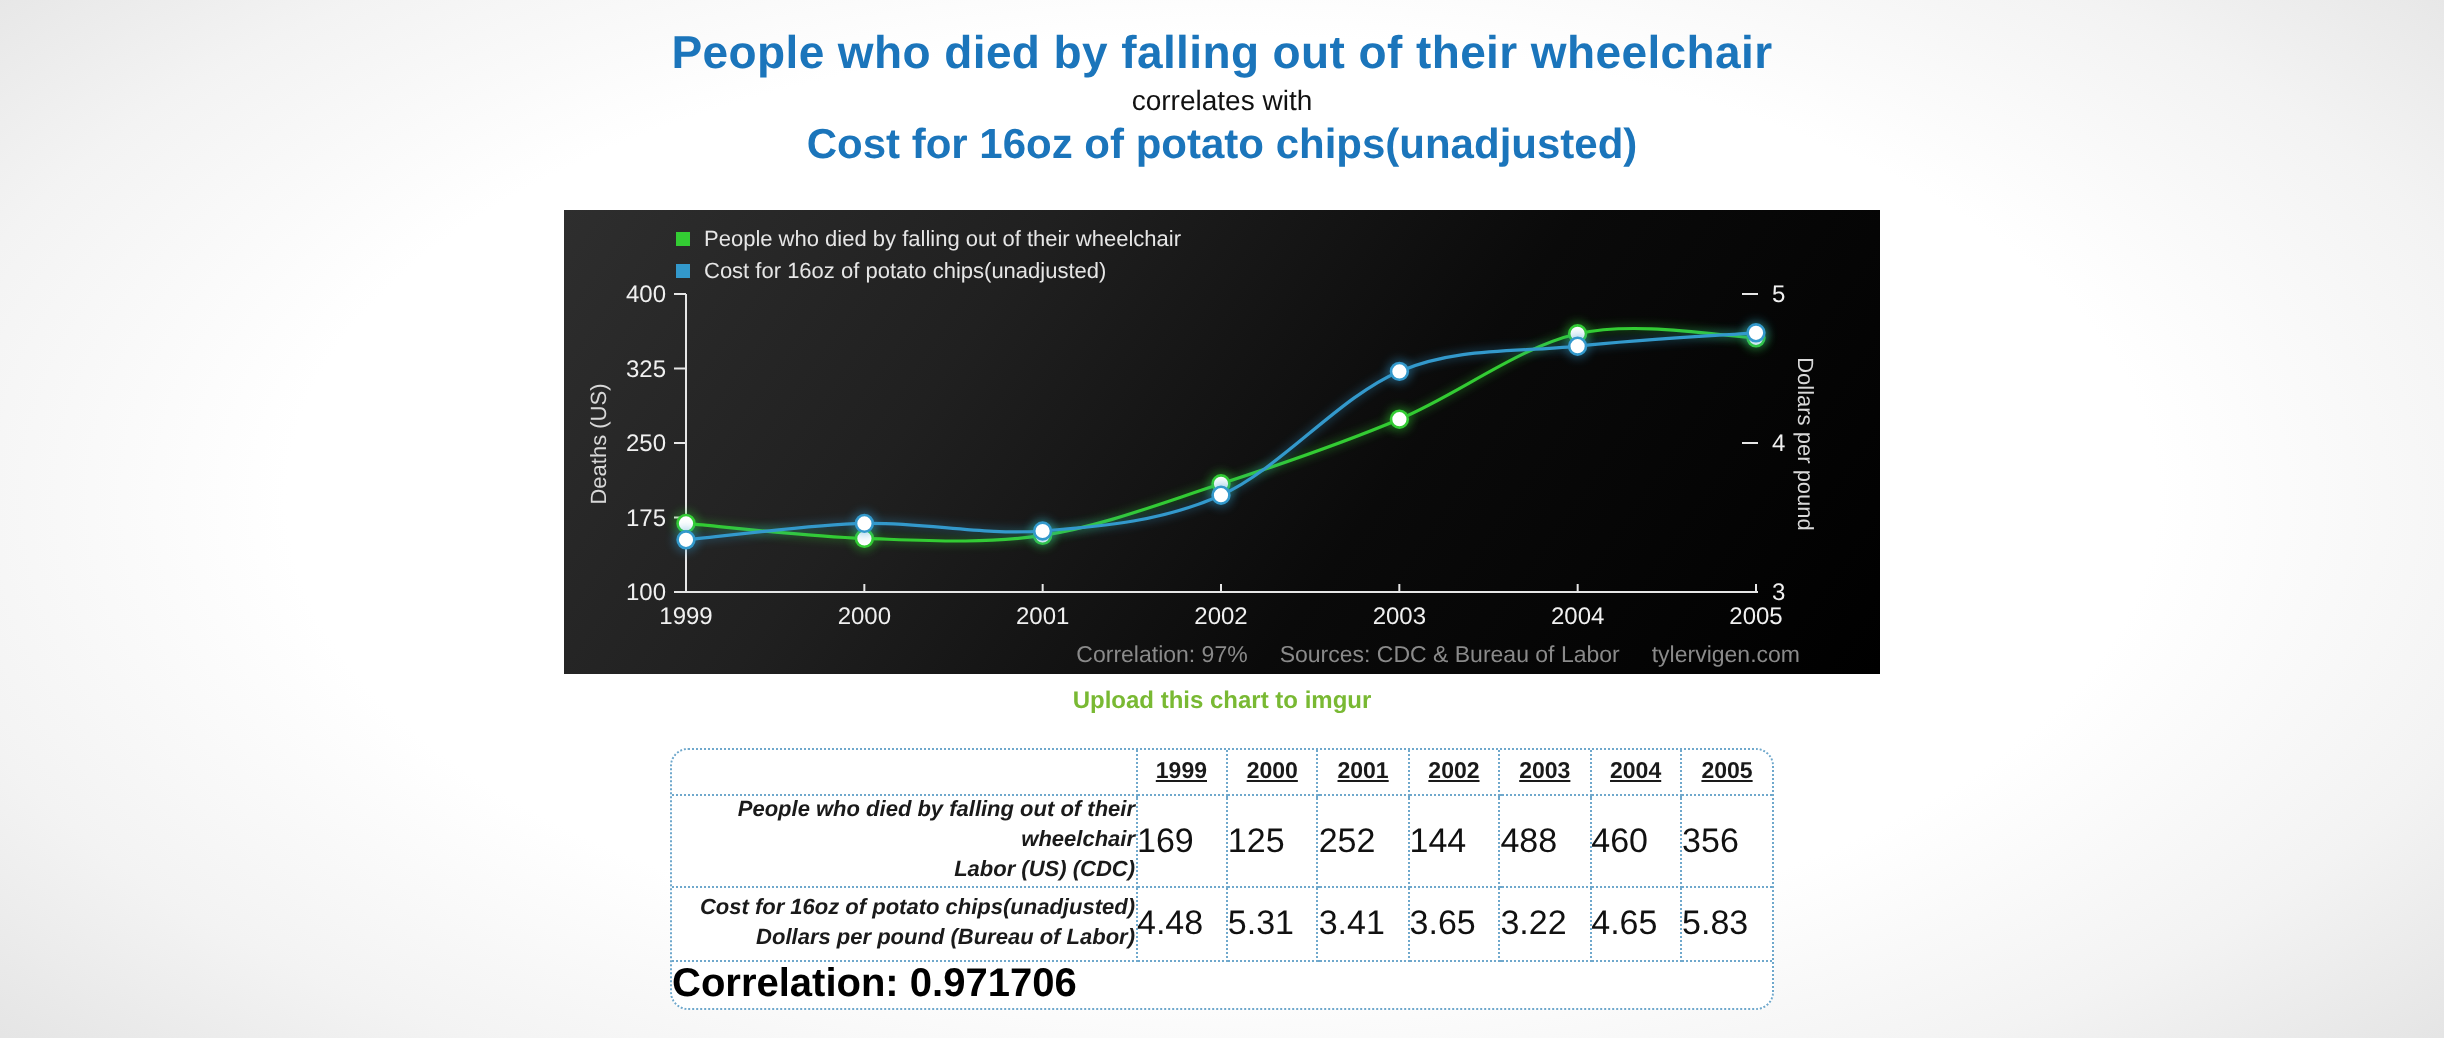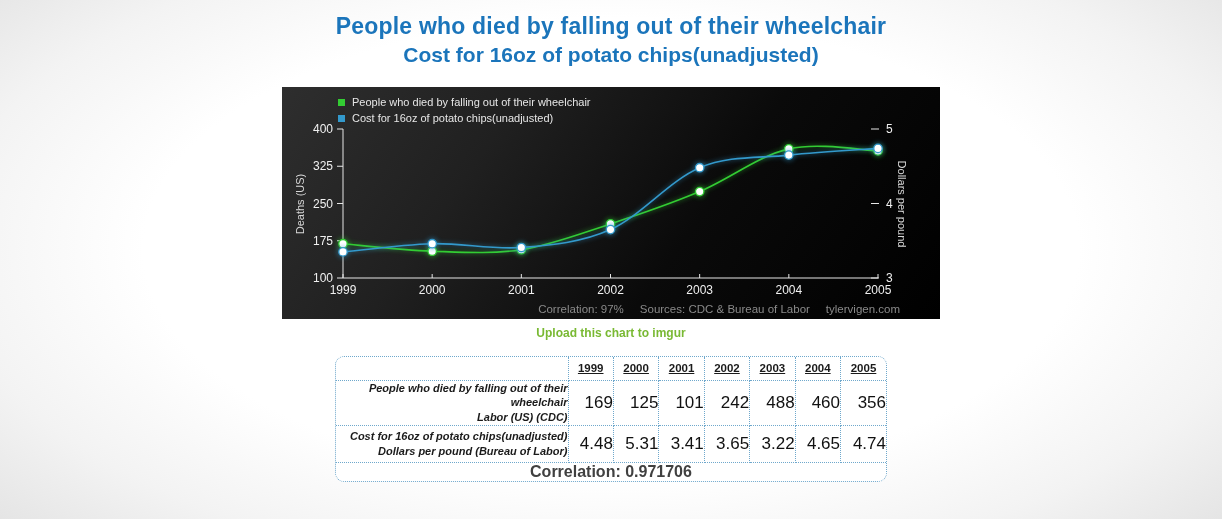--- a/index.html
+++ b/index.html
@@ -55,28 +55,29 @@
   .data-table tr.inner-row > * { border-bottom: 1px dotted #6fa8cc; }
   .data-table tr > *:not(:last-child):not(.corr-cell) { border-right: 1px dotted #6fa8cc; }
   .year-cell {
     height: 23px; font-size: 11.5px; font-weight: bold; color: #1a1a1a;
     text-decoration: underline; text-align: center; font-style: normal;
   }
   .row-label-cell {
     text-align: right; padding: 3px 8px 3px 4px; font-size: 11px; line-height: 1.35;
     font-style: italic; font-weight: bold; color: #1a1a1a;
   }
-  .value-cell { height: 37px; text-align: right; font-size: 17px; color: #111; }
-  .corr-cell { padding: 6px 10px 7px 10px; font-size: 16px; font-weight: bold; color: #404040; text-align: center; }
+  .value-cell { height: 37px; text-align: left; font-size: 17px; color: #111; }
+  .corr-cell { padding: 6px 10px 7px 10px; font-size: 20px; font-weight: bold; color: #000000; text-align: left; }
 </style>
 </head>
 <body>
 
 <div class="title-block">
   <h1 class="title-main">People who died by falling out of their wheelchair</h1>
+  <div class="title-connector">correlates with</div>
   <h2 class="title-sub">Cost for 16oz of potato chips(unadjusted)</h2>
 </div>
 
 <div class="chart-panel">
   <svg id="chart-svg" width="658" height="232">
       <defs>
         <filter id="glow" x="-60%" y="-60%" width="220%" height="220%">
           <feGaussianBlur stdDeviation="2.2"></feGaussianBlur>
         </filter>
       </defs>
@@ -187,37 +188,37 @@
       <th class="year-cell">2004</th>
       <th class="year-cell">2005</th>
     </tr>
     <tr class="inner-row">
       <td class="row-label-cell">
         <div>People who died by falling out of their wheelchair</div>
         <div>Labor (US) (CDC)</div>
       </td>
       <td class="value-cell">169</td>
       <td class="value-cell">125</td>
-      <td class="value-cell">101</td>
-      <td class="value-cell">242</td>
+      <td class="value-cell">252</td>
+      <td class="value-cell">144</td>
       <td class="value-cell">488</td>
       <td class="value-cell">460</td>
       <td class="value-cell">356</td>
     </tr>
     <tr class="inner-row">
       <td class="row-label-cell">
         <div>Cost for 16oz of potato chips(unadjusted)</div>
         <div>Dollars per pound (Bureau of Labor)</div>
       </td>
       <td class="value-cell">4.48</td>
       <td class="value-cell">5.31</td>
       <td class="value-cell">3.41</td>
       <td class="value-cell">3.65</td>
       <td class="value-cell">3.22</td>
       <td class="value-cell">4.65</td>
-      <td class="value-cell">4.74</td>
+      <td class="value-cell">5.83</td>
     </tr>
     <tr>
       <td class="corr-cell" colspan="8">Correlation: 0.971706</td>
     </tr>
   </tbody>
     </table>
 </div>
 
 </body></html>

